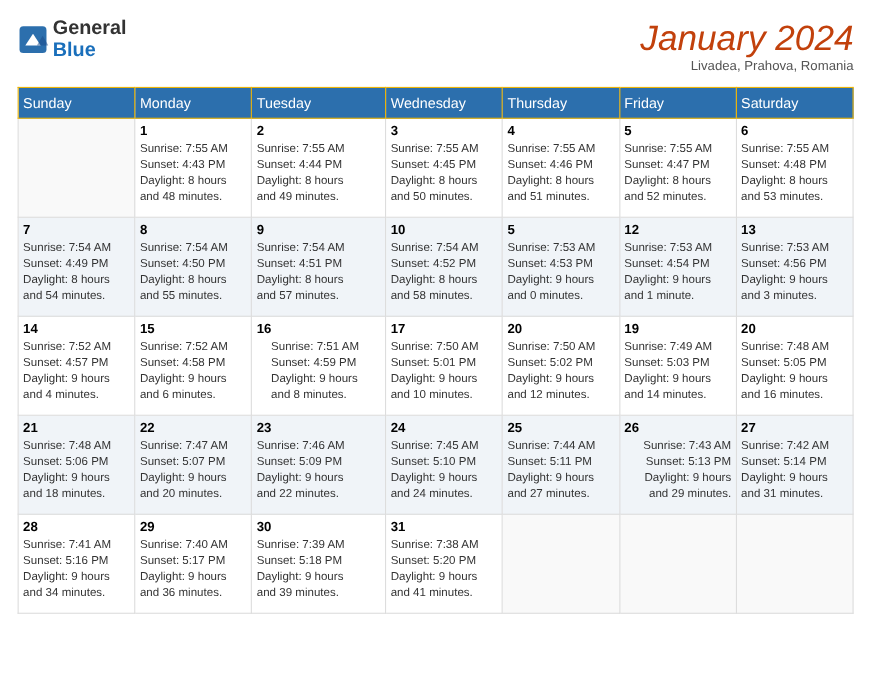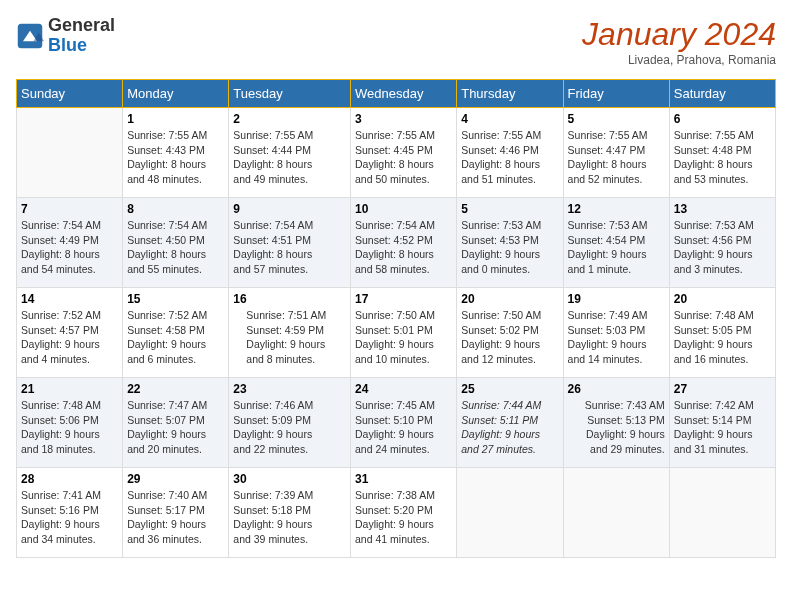--- a/index.html
+++ b/index.html
@@ -297,21 +297,21 @@
         </td>
         <td>
           <span class="day-num">24</span>
           <div class="day-info" style="white-space: pre-line;">Sunrise: 7:45 AM
 Sunset: 5:10 PM
 Daylight: 9 hours
 and 24 minutes.</div>
         </td>
         <td>
           <span class="day-num">25</span>
-          <div class="day-info" style="white-space: pre-line; font-style: italic;">Sunrise: 7:44 AM
+          <div class="day-info" style="white-space: pre-line;">Sunrise: 7:44 AM
 Sunset: 5:11 PM
 Daylight: 9 hours
 and 27 minutes.</div>
         </td>
         <td>
           <span class="day-num">26</span>
           <div class="day-info" style="white-space: pre-line; text-align: right;">Sunrise: 7:43 AM
 Sunset: 5:13 PM
 Daylight: 9 hours
 and 29 minutes.</div>

